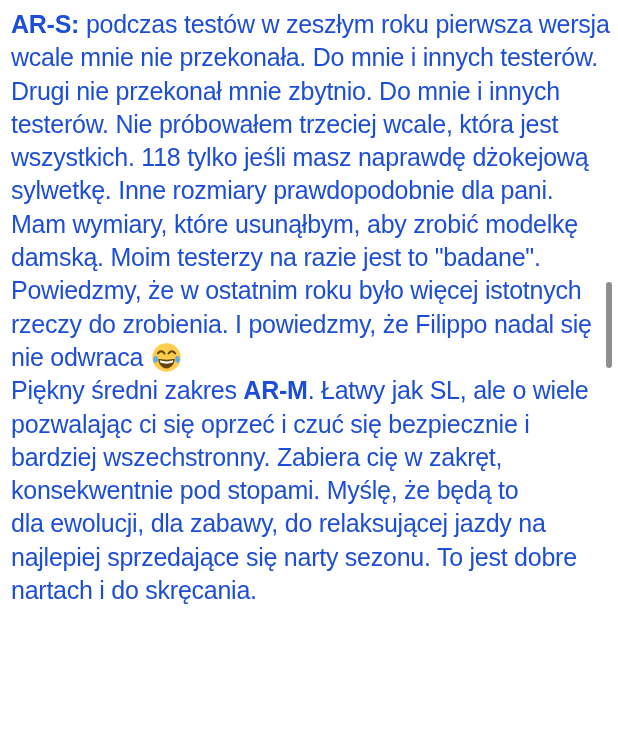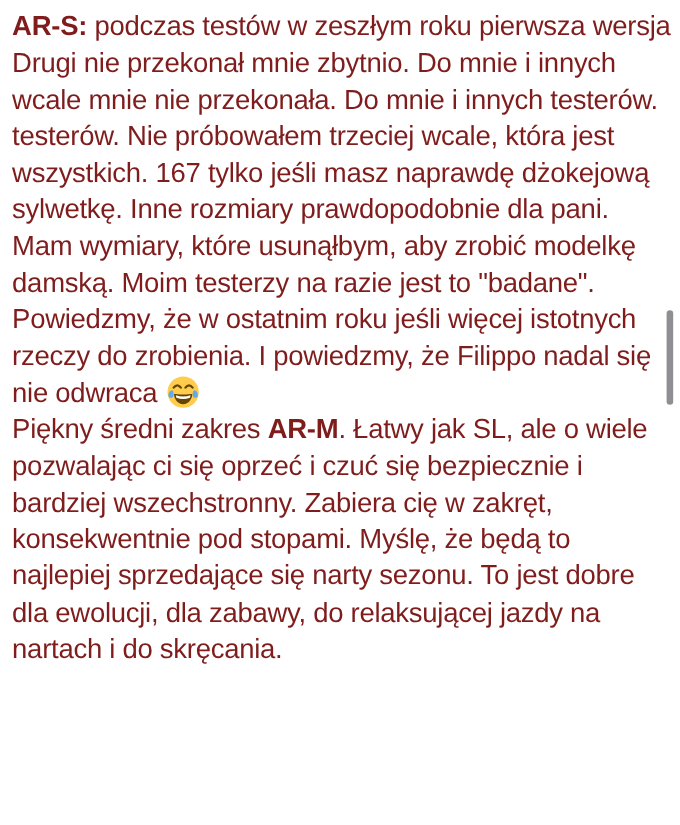--- a/index.html
+++ b/index.html
@@ -51,46 +51,46 @@
     right: 6px;
     width: 6px;
     height: 86px;
     border-radius: 3px;
     background: #8f8f93;
   }
 </style>
 </head>
 <body>
 
-<div class="text-block" style="color: #7f1d1d;">
+<div class="text-block" style="color: #1d4ed8;">
     <div class="line"><span class="b">AR-S:</span><span> podczas testów w zeszłym roku pierwsza wersja</span></div>
+    <div class="line"><span>wcale mnie nie przekonała. Do mnie i innych testerów.</span></div>
     <div class="line"><span>Drugi nie przekonał mnie zbytnio. Do mnie i innych</span></div>
-    <div class="line"><span>wcale mnie nie przekonała. Do mnie i innych testerów.</span></div>
     <div class="line"><span>testerów. Nie próbowałem trzeciej wcale, która jest</span></div>
-    <div class="line"><span>wszystkich. 167 tylko jeśli masz naprawdę dżokejową</span></div>
+    <div class="line"><span>wszystkich. 118 tylko jeśli masz naprawdę dżokejową</span></div>
     <div class="line"><span>sylwetkę. Inne rozmiary prawdopodobnie dla pani.</span></div>
     <div class="line"><span>Mam wymiary, które usunąłbym, aby zrobić modelkę</span></div>
     <div class="line"><span>damską. Moim testerzy na razie jest to "badane".</span></div>
-    <div class="line"><span>Powiedzmy, że w ostatnim roku jeśli więcej istotnych</span></div>
+    <div class="line"><span>Powiedzmy, że w ostatnim roku było więcej istotnych</span></div>
     <div class="line"><span>rzeczy do zrobienia. I powiedzmy, że Filippo nadal się</span></div>
     <div class="line"><span>nie odwraca</span>
   <svg class="emoji" viewBox="0 0 36 36" xmlns="http://www.w3.org/2000/svg" aria-hidden="true">
     <circle class="e-face" cx="18" cy="18" r="16.5" fill="#FFCC4D"></circle>
     <path class="e-tear" d="M7.2 16.8 C5.6 14.2 1.6 18.6 2.6 22.2 C3.3 24.7 7.1 24.5 7.7 22 C8.2 19.9 7.9 18.1 7.2 16.8 Z" fill="#5DADEC"></path>
     <path class="e-tear" d="M28.8 16.8 C30.4 14.2 34.4 18.6 33.4 22.2 C32.7 24.7 28.9 24.5 28.3 22 C27.8 19.9 28.1 18.1 28.8 16.8 Z" fill="#5DADEC"></path>
     <path class="e-eye" d="M8 13.2 Q11.8 8.4 15.6 13.2" fill="none" stroke="#664500" stroke-width="2.4" stroke-linecap="round"></path>
     <path class="e-eye" d="M20.4 13.2 Q24.2 8.4 28 13.2" fill="none" stroke="#664500" stroke-width="2.4" stroke-linecap="round"></path>
     <path class="e-mouth" d="M18 20.6 C12.4 20.6 8.4 19.3 8.4 20.1 C8.4 24.7 12.3 30.7 18 30.7 C23.7 30.7 27.6 24.7 27.6 20.1 C27.6 19.3 23.6 20.6 18 20.6 Z" fill="#664500"></path>
     <path class="e-teeth" d="M10.2 21.3 A24 24 0 0 0 25.8 21.3 L25.2 23.9 A21 21 0 0 1 10.8 23.9 Z" fill="#FFFFFF"></path>
   </svg>
 </div>
     <div class="line"><span>Piękny średni zakres </span><span class="b">AR-M</span><span>. Łatwy jak SL, ale o wiele</span></div>
     <div class="line"><span>pozwalając ci się oprzeć i czuć się bezpiecznie i</span></div>
     <div class="line"><span>bardziej wszechstronny. Zabiera cię w zakręt,</span></div>
     <div class="line"><span>konsekwentnie pod stopami. Myślę, że będą to</span></div>
+    <div class="line"><span>dla ewolucji, dla zabawy, do relaksującej jazdy na</span></div>
     <div class="line"><span>najlepiej sprzedające się narty sezonu. To jest dobre</span></div>
-    <div class="line"><span>dla ewolucji, dla zabawy, do relaksującej jazdy na</span></div>
     <div class="line"><span>nartach i do skręcania.</span></div>
   </div>
 
 <div class="scrollbar-track">
   <div class="scrollbar-thumb" style="background: rgb(143, 143, 147);"></div>
 </div>
 
 </body></html>

